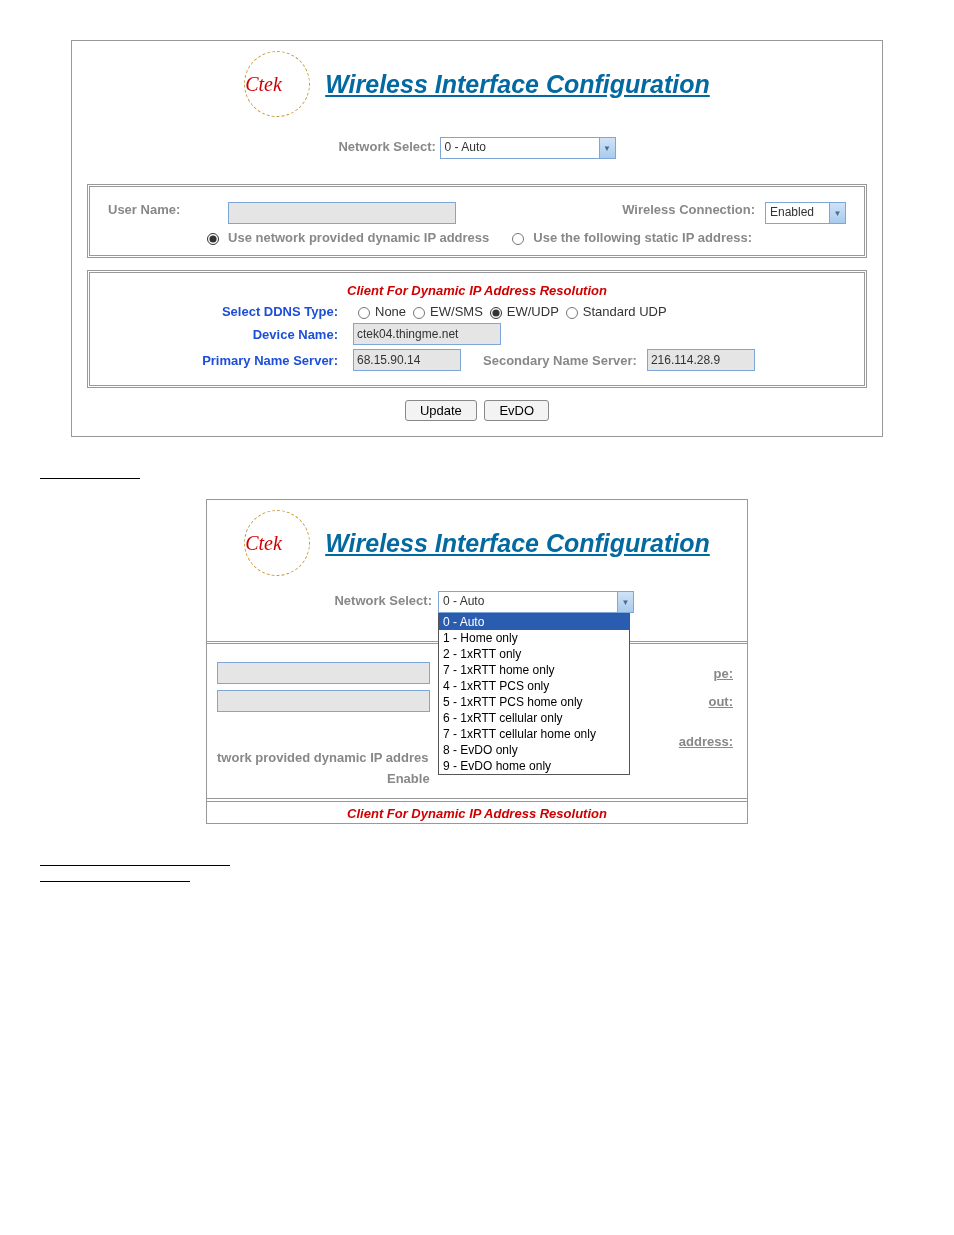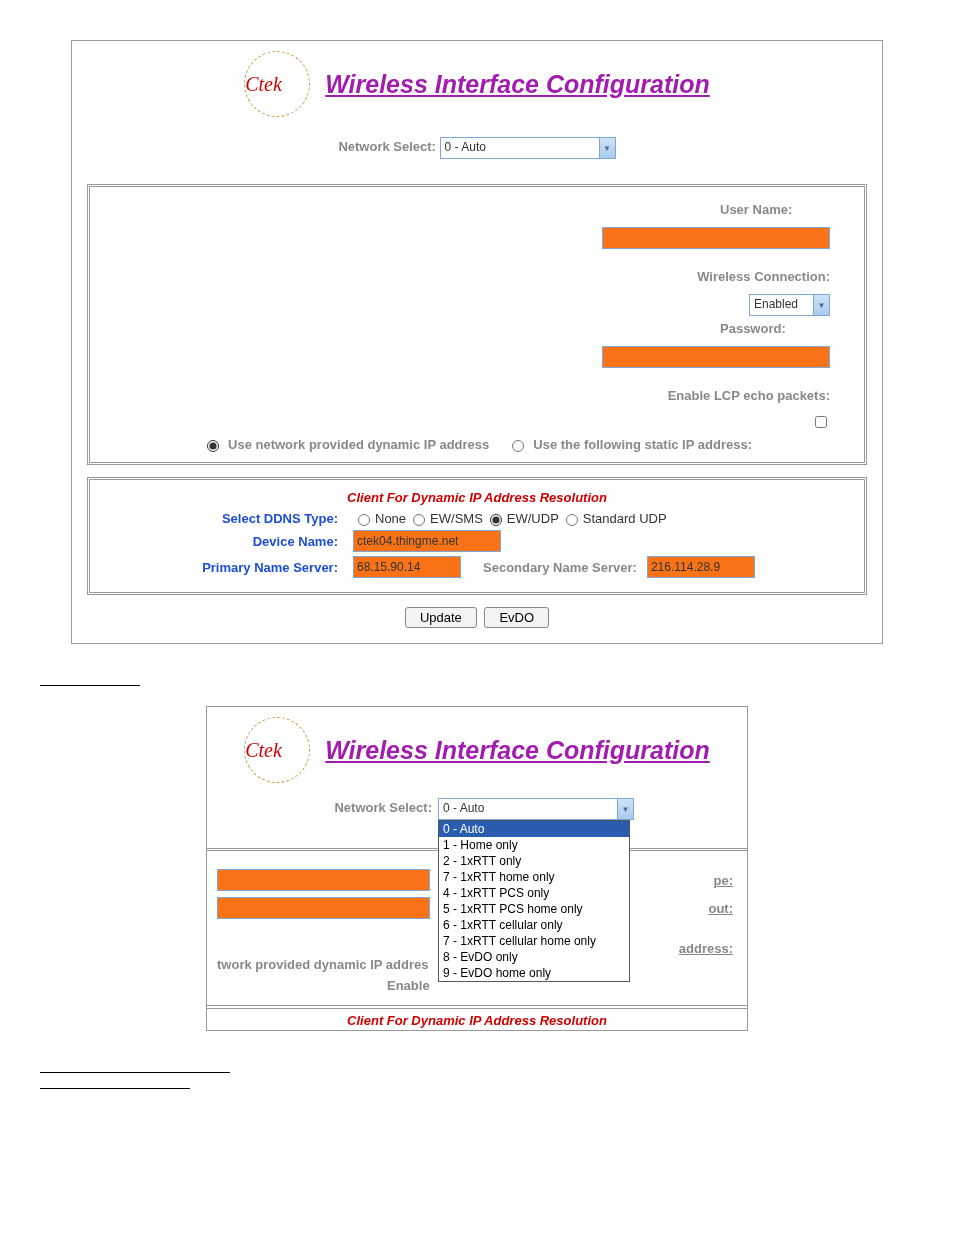--- a/index.html
+++ b/index.html
@@ -32,21 +32,21 @@
     display: flex;
     align-items: center;
     justify-content: flex-start;
     font-family: "Brush Script MT", cursive;
     font-size: 20px;
     font-style: italic;
     color: #c00;
     position: relative;
   }
   .page-title {
-    color: #a21caf;
+    color: #0369a1;
     font-weight: bold;
     font-style: italic;
     font-size: 25px;
     text-decoration: underline;
   }
   .network-select-row {
     text-align: center;
     margin: 10px 0 25px 0;
     color: #888;
     font-weight: bold;
@@ -77,32 +77,31 @@
     font-size: 8px;
     color: #4a6a99;
   }
   .panel {
     border: 3px double #999;
     padding: 10px 18px;
     margin-bottom: 12px;
   }
   .panel-row {
     display: flex;
-    align-items: flex-end;
-    margin: 5px 16px;
+    align-items: flex-start;
+    margin: 5px 0;
     color: #888;
     font-weight: bold;
     gap: 10px;
-    flex-direction: column;
   }
   .lbl { color: #888; font-weight: bold; }
   .textbox {
     border: 1px solid #7ea6d6;
     height: 18px;
-    background: #f97316;
+    background: #e5e5e5;
     padding: 1px 3px;
     font-size: 12px;
     font-family: Arial, sans-serif;
     color: #333;
   }
   .textbox.w220 { width: 220px; }
   .textbox.w140 { width: 140px; }
   .textbox.w100 { width: 100px; }
   .radio, .checkbox {
     width: 12px; height: 12px;
@@ -265,27 +264,20 @@
   <div class="panel">
     <div class="panel-row">
       <span class="lbl" style="width:110px;">User Name:</span>
       <input class="textbox w220" style="">
       <span style="flex:1"></span>
       <span class="lbl">Wireless Connection:</span>
       <span class="dropdown">
         <span class="dropdown-text" style="min-width:55px;">Enabled</span>
         <span class="dropdown-arrow">▼</span>
       </span>
-    </div>
-    <div class="panel-row">
-      <span class="lbl" style="width:110px;">Password:</span>
-      <input class="textbox w220" type="password" style="">
-      <span style="flex:1"></span>
-      <span class="lbl">Enable LCP echo packets:</span>
-      <input type="checkbox" class="checkbox" style="">
     </div>
     <div class="radio-row">
       <input type="radio" name="ipmode1" class="radio" checked="" style="">
       <span>Use network provided dynamic IP address</span>
       <span style="width:6px;"></span>
       <input type="radio" name="ipmode1" class="radio" style="">
       <span>Use the following static IP address:</span>
     </div>
   </div>
 

